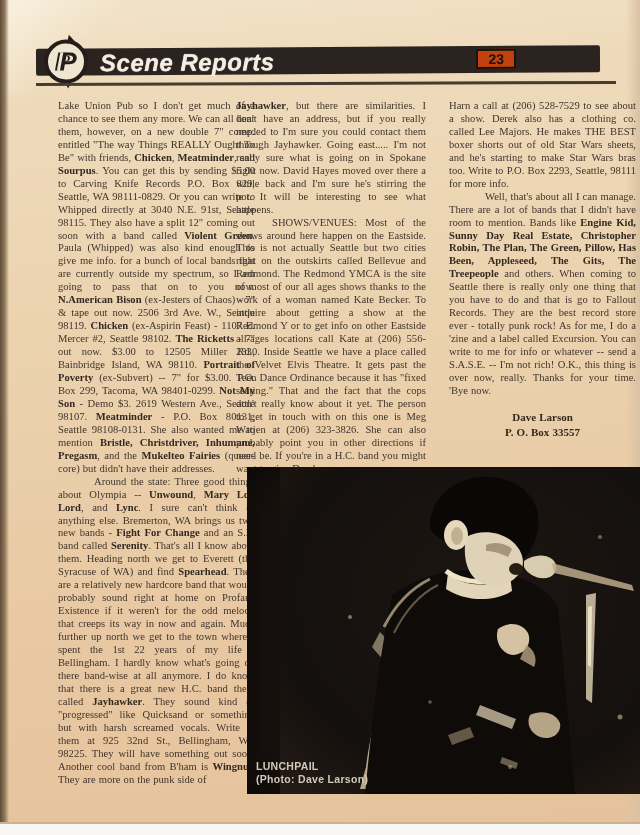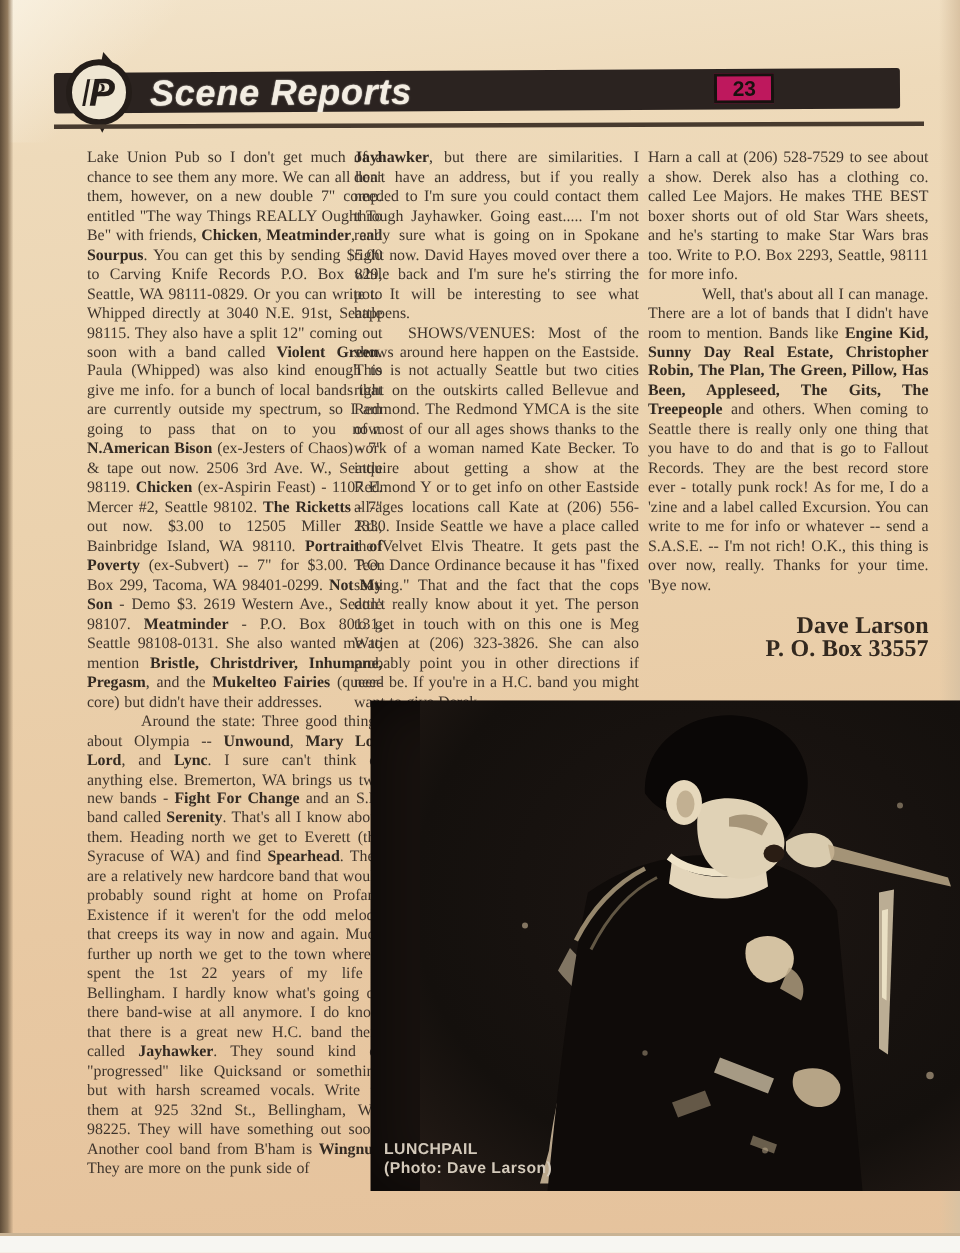--- a/index.html
+++ b/index.html
@@ -59,21 +59,21 @@
     border-top:8px solid #241d19;
   }
   .logo-p {
     font-family:"Liberation Sans", sans-serif;
     font-weight:bold; font-style:italic; font-size:26px; color:#241d19;
     text-shadow:-3px 0 0 #efe6d2, -5px 0 0 #241d19;
     margin-left:4px;
   }
   .page-num {
     position:absolute; right:84px; top:3px; min-width:27px; height:20px;
-    background:#be185d; border:2px solid #17120f;
+    background:#c2410c; border:2px solid #17120f;
     font-family:"Liberation Sans", sans-serif; font-weight:bold;
     font-size:14px; color:#17120f; text-align:center; line-height:17px;
     padding:0 10px;
   }
   .header-rule {
     position:absolute; left:36px; top:82px; width:580px; height:3px;
     background:#473a2e;
     box-shadow:0 5px 0 -2px rgba(71,58,46,.35);
     transform:rotate(-0.2deg);
   }
@@ -81,27 +81,27 @@
   
   .col {
     position:absolute; top:100px;
     font-size:10.6px; line-height:12.95px;
     color:#3f352c; text-align:justify;
     word-spacing:.4px;
   }
   .col b { color:#332a22; }
   .col1 { left:38px;  width:197px;margin-left:20px; }
   .col2 { left:236px; width:190px; }
-  .col3 { left:432px; width:187px; }
+  .col3 { left:449px; width:187px; }
   .para.indent { text-indent:36px; }
 
   .signature {
     margin-top:12px;
-    font-weight:bold; font-size:16px; line-height:15.5px;
-    color:#33291f; text-align:right;
+    font-weight:bold; font-size:11px; line-height:15.5px;
+    color:#33291f; text-align:center;
   }
 
   
   .photo {
     position:absolute; left:247px; top:467px; width:439px; height:327px;
     background:#17110e; overflow:hidden;
     box-shadow:inset 0 0 40px rgba(0,0,0,.6);
   }
   .photo svg { display:block; width:100%; height:100%; }
   .photo-caption {

